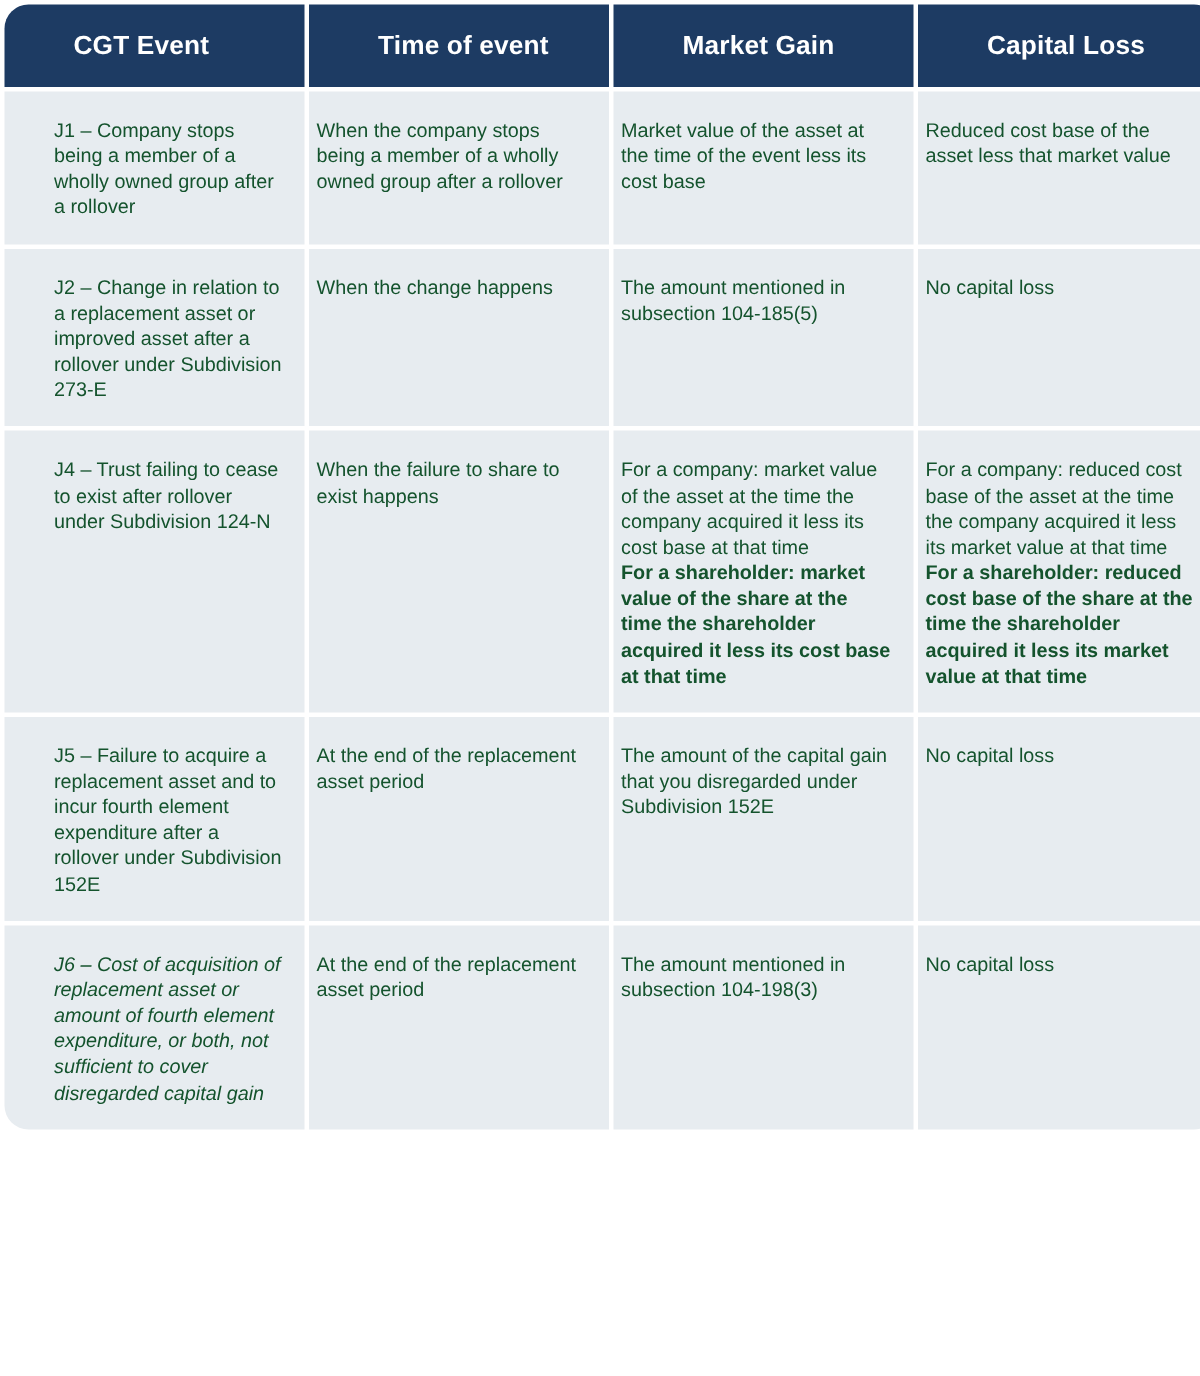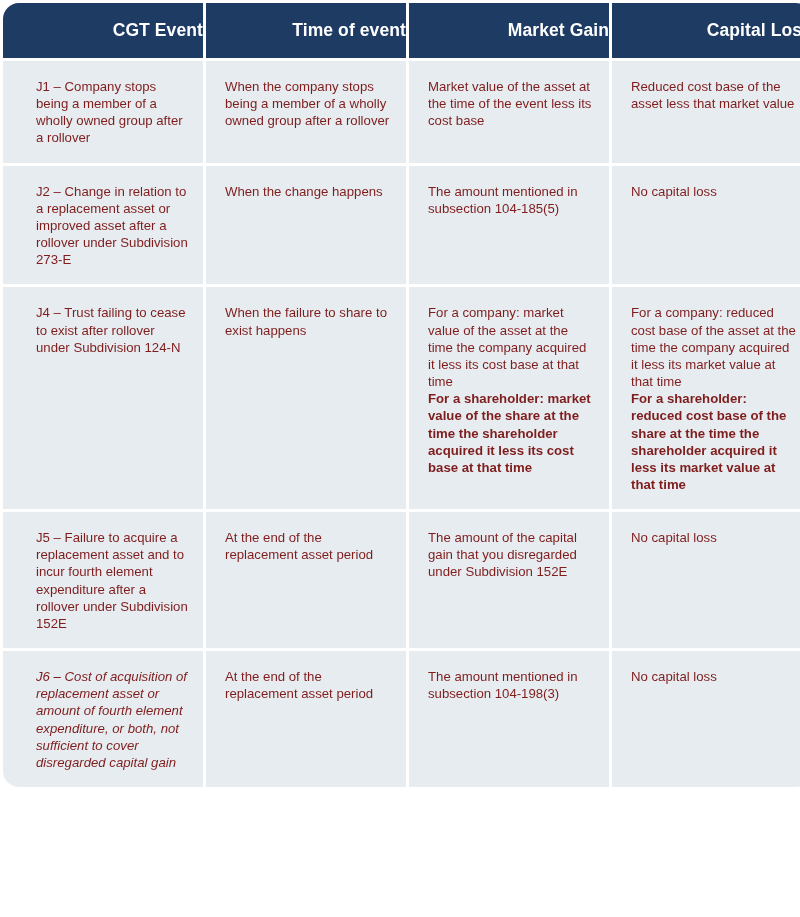--- a/index.html
+++ b/index.html
@@ -34,49 +34,49 @@
   table.cgt-table col {
     width: 200px;
   }
 
   
   thead tr th {
     background: #1d3b63;
     color: #ffffff;
     font-size: 17.5px;
     font-weight: bold;
-    text-align: right;
+    text-align: left;
     vertical-align: middle;
-    padding: 0 0 0 33px;
+    padding: 0 0 0 46px;
     height: 55px;
     letter-spacing: 0.1px;
     border: 0;
   }
   thead tr th.first-head {
     border-top-left-radius: 16px;
   }
   thead tr th.last-head {
     border-top-right-radius: 16px;
   }
 
   
   tbody td {
     background: #e7ecf0;
-    color: #7f1d1d;
+    color: #14532d;
     font-size: 13.2px;
     line-height: 1.30;
     vertical-align: top;
     padding: 17px 14px 16px 33px;
     border: 0;
     word-wrap: break-word;
   }
   tbody td.col-2,
   tbody td.col-3,
   tbody td.col-4 {
-    padding-left: 19px;
+    padding-left: 5px;
   }
 
   tbody tr:last-child td.col-1 {
     border-bottom-left-radius: 16px;
     font-style: italic;
   }
   tbody tr:last-child td.col-4 {
     border-bottom-right-radius: 16px;
   }
 

